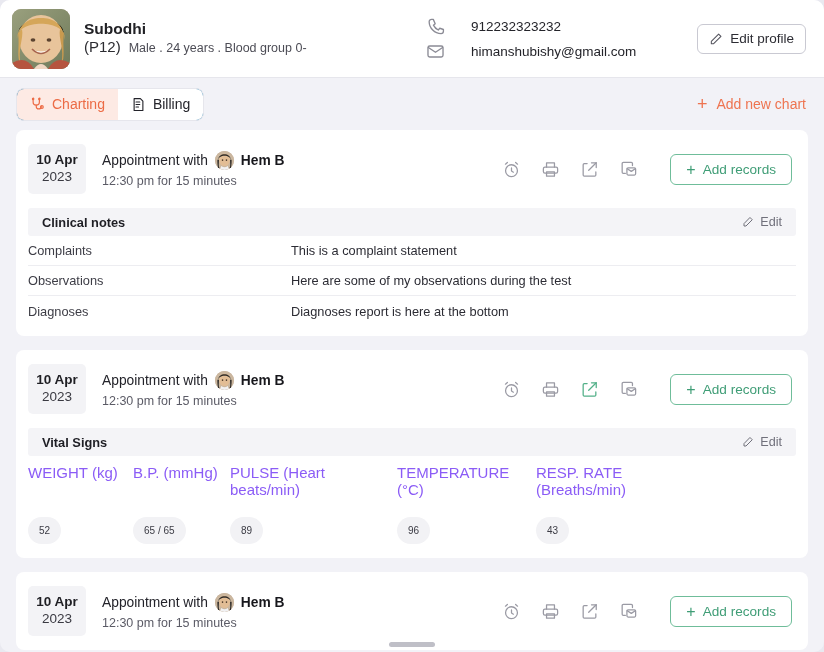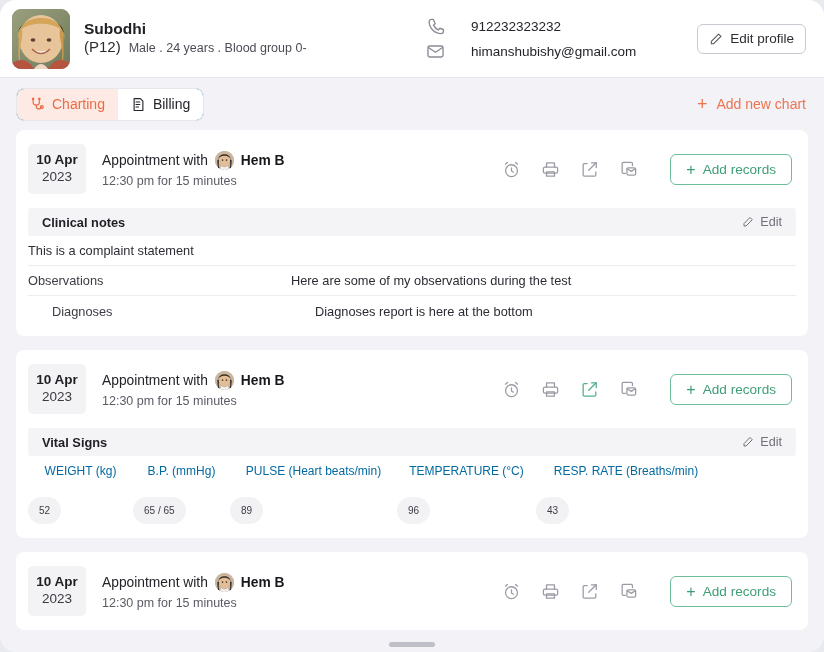--- a/index.html
+++ b/index.html
@@ -5,21 +5,21 @@
   * { box-sizing: border-box; margin: 0; padding: 0; }
   html, body {
     width: 824px; height: 652px;
     font-family: "Liberation Sans", sans-serif;
     background: #e9e9f0;
     overflow: hidden;
   }
   .app {
     width: 824px; height: 652px;
     background: #f2f2f7;
-    border-radius: 16px;
+    border-radius: 10px;
     overflow: hidden;
     position: relative;
     display: flex;
     flex-direction: column;
   }
 
   
   .patient-header {
     background: #ffffff;
     height: 78px;
@@ -252,27 +252,27 @@
 
   
   .notes-table { padding: 0 12px 10px; }
   .note-row {
     display: flex;
     align-items: center;
     height: 30px;
     border-bottom: 1px solid #ededf1;
     font-size: 12.8px;
   }
-  .note-row:last-child { border-bottom: none; margin-left: 24px; }
+  .note-row:last-child { border-bottom: none; }
   .note-label { width: 263px; flex: 0 0 auto; color: #3d3d46; }
   .note-value { color: #2c2c34; }
 
   
   .vitals-wrap { padding: 8px 12px 14px; }
-  .vitals-labels { display: flex; font-size: 12px; color: #0369a1; text-align: center; }
+  .vitals-labels { display: flex; font-size: 15px; color: #8b5cf6; }
   .vitals-values { display: flex; margin-top: 8px; }
   .vcol { flex: 0 0 auto; }
   .vcol.c0 { width: 105px; }
   .vcol.c1 { width: 97px; }
   .vcol.c2 { width: 167px; }
   .vcol.c3 { width: 139px; }
   .vcol.c4 { width: 180px; }
   .pill {
     display: inline-flex;
     align-items: center;
@@ -469,20 +469,21 @@
             <svg viewBox="0 0 24 24" fill="none" stroke="currentColor" stroke-width="2" stroke-linecap="round" stroke-linejoin="round">
                 <path d="M16.5 3.5l4 4L8 20H4v-4z"></path>
               </svg>
           </span>
           <span>Edit</span>
         </span>
       </div>
 
       <div class="notes-table">
         <div class="note-row">
+          <span class="note-label">Complaints</span>
           <span class="note-value">This is a complaint statement</span>
         </div>
         <div class="note-row">
           <span class="note-label">Observations</span>
           <span class="note-value">Here are some of my observations during the test</span>
         </div>
         <div class="note-row">
           <span class="note-label">Diagnoses</span>
           <span class="note-value">Diagnoses report is here at the bottom</span>
         </div>

